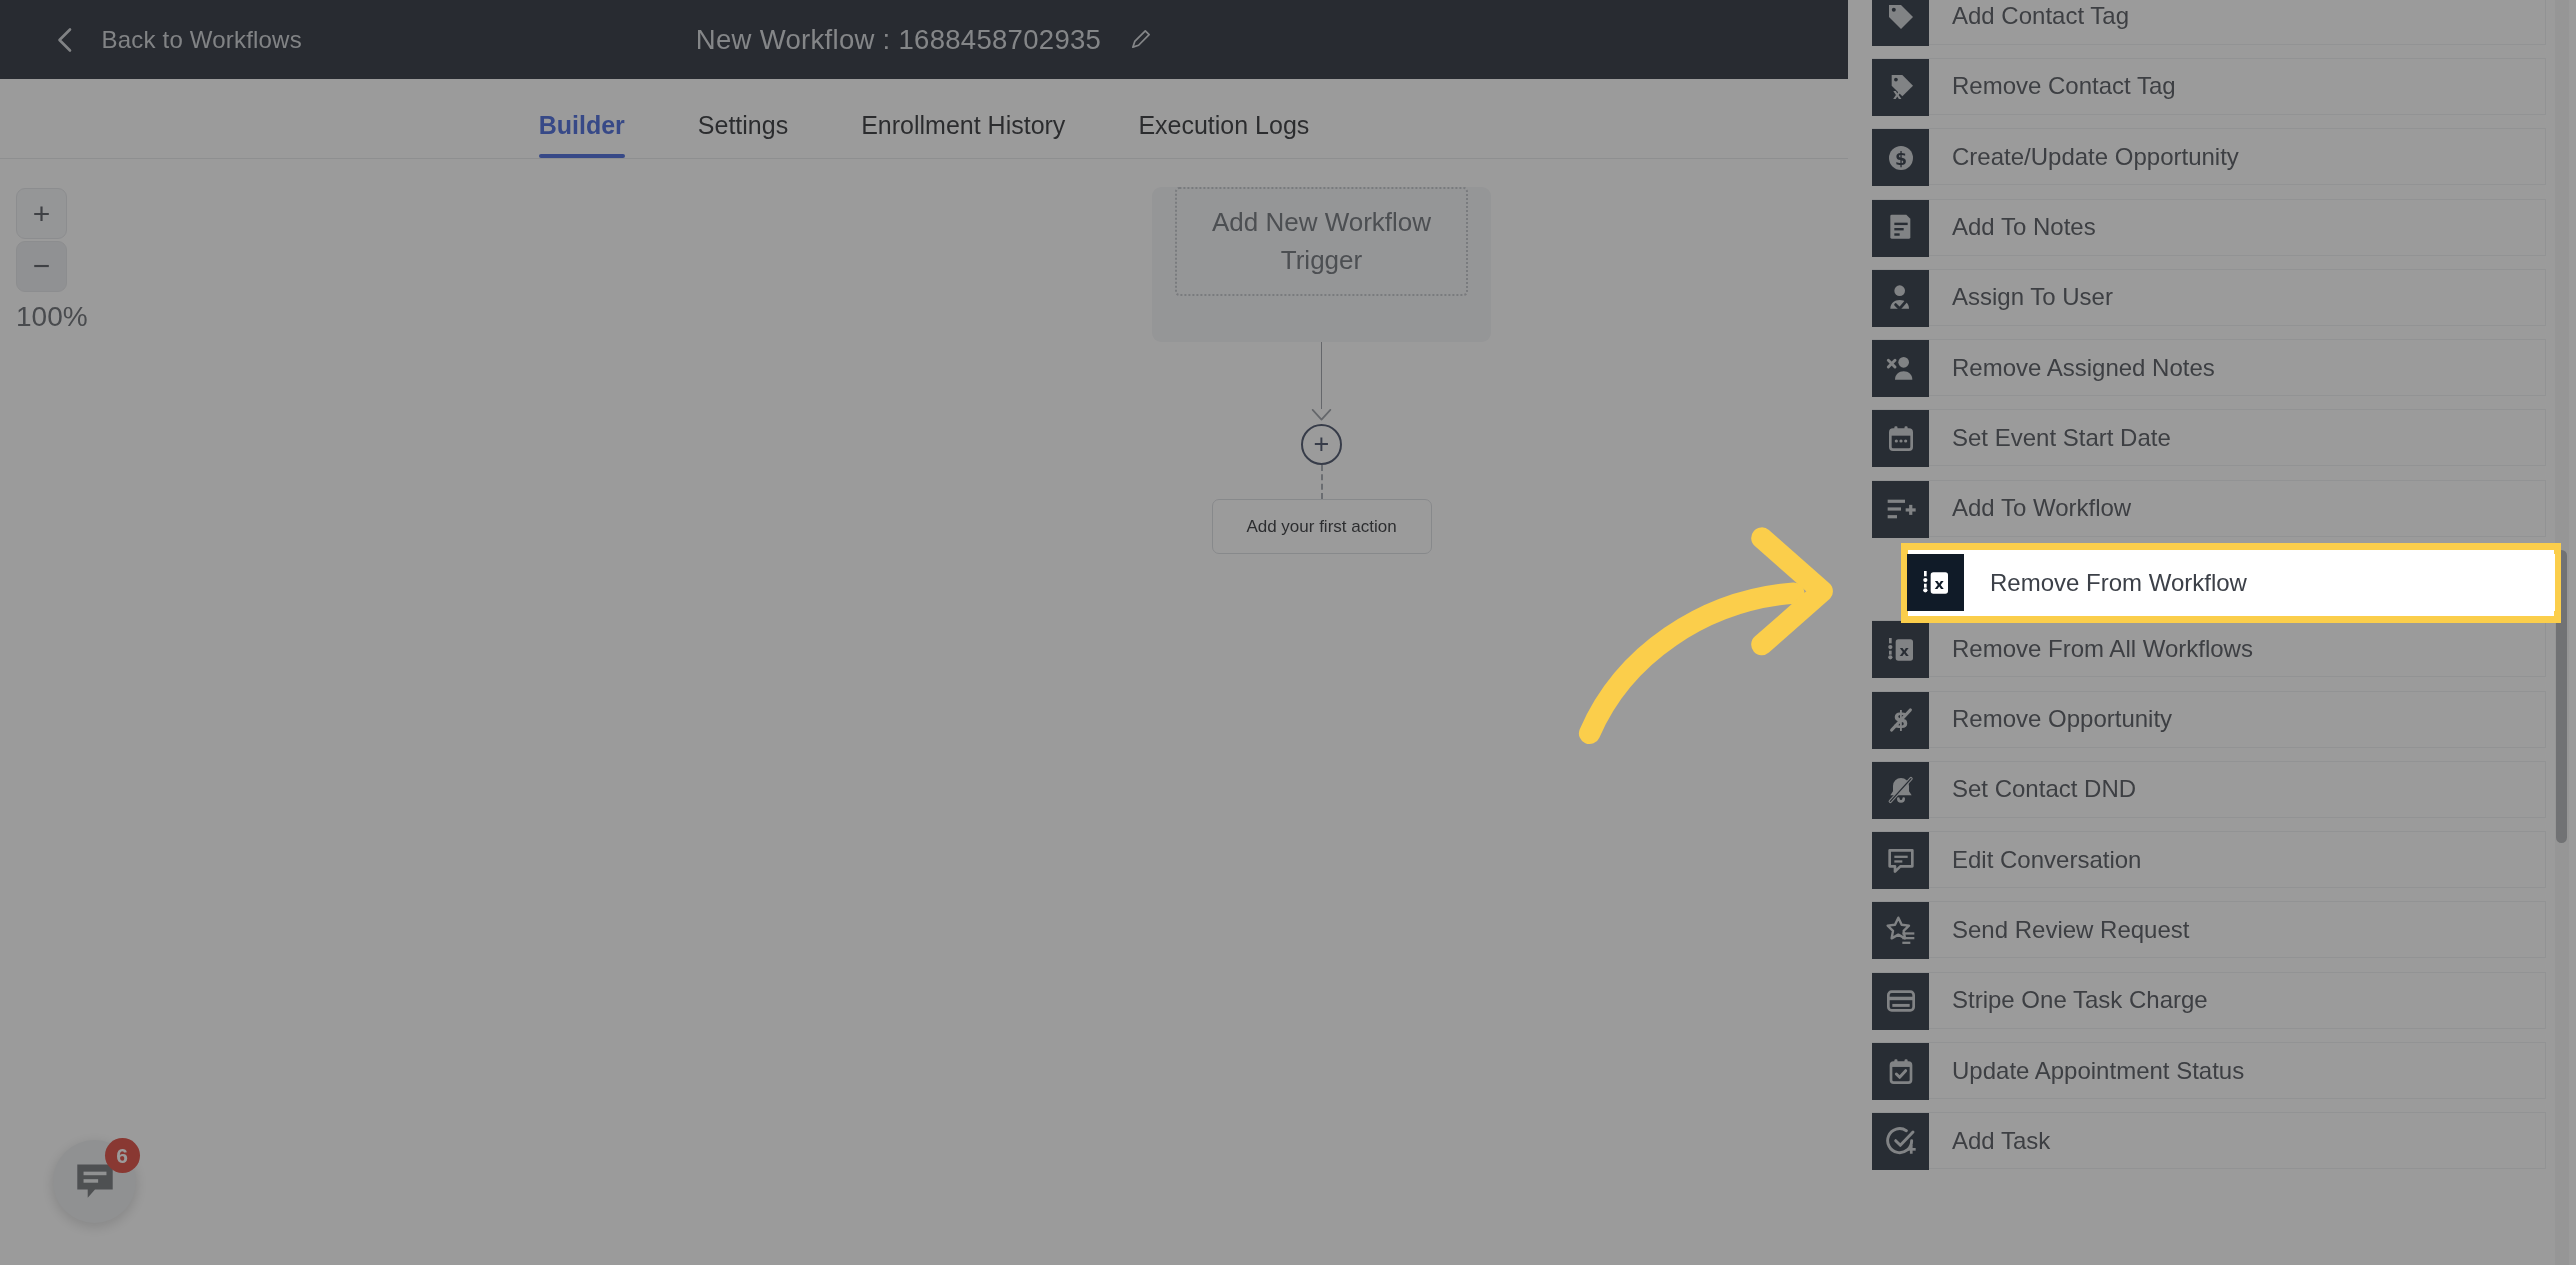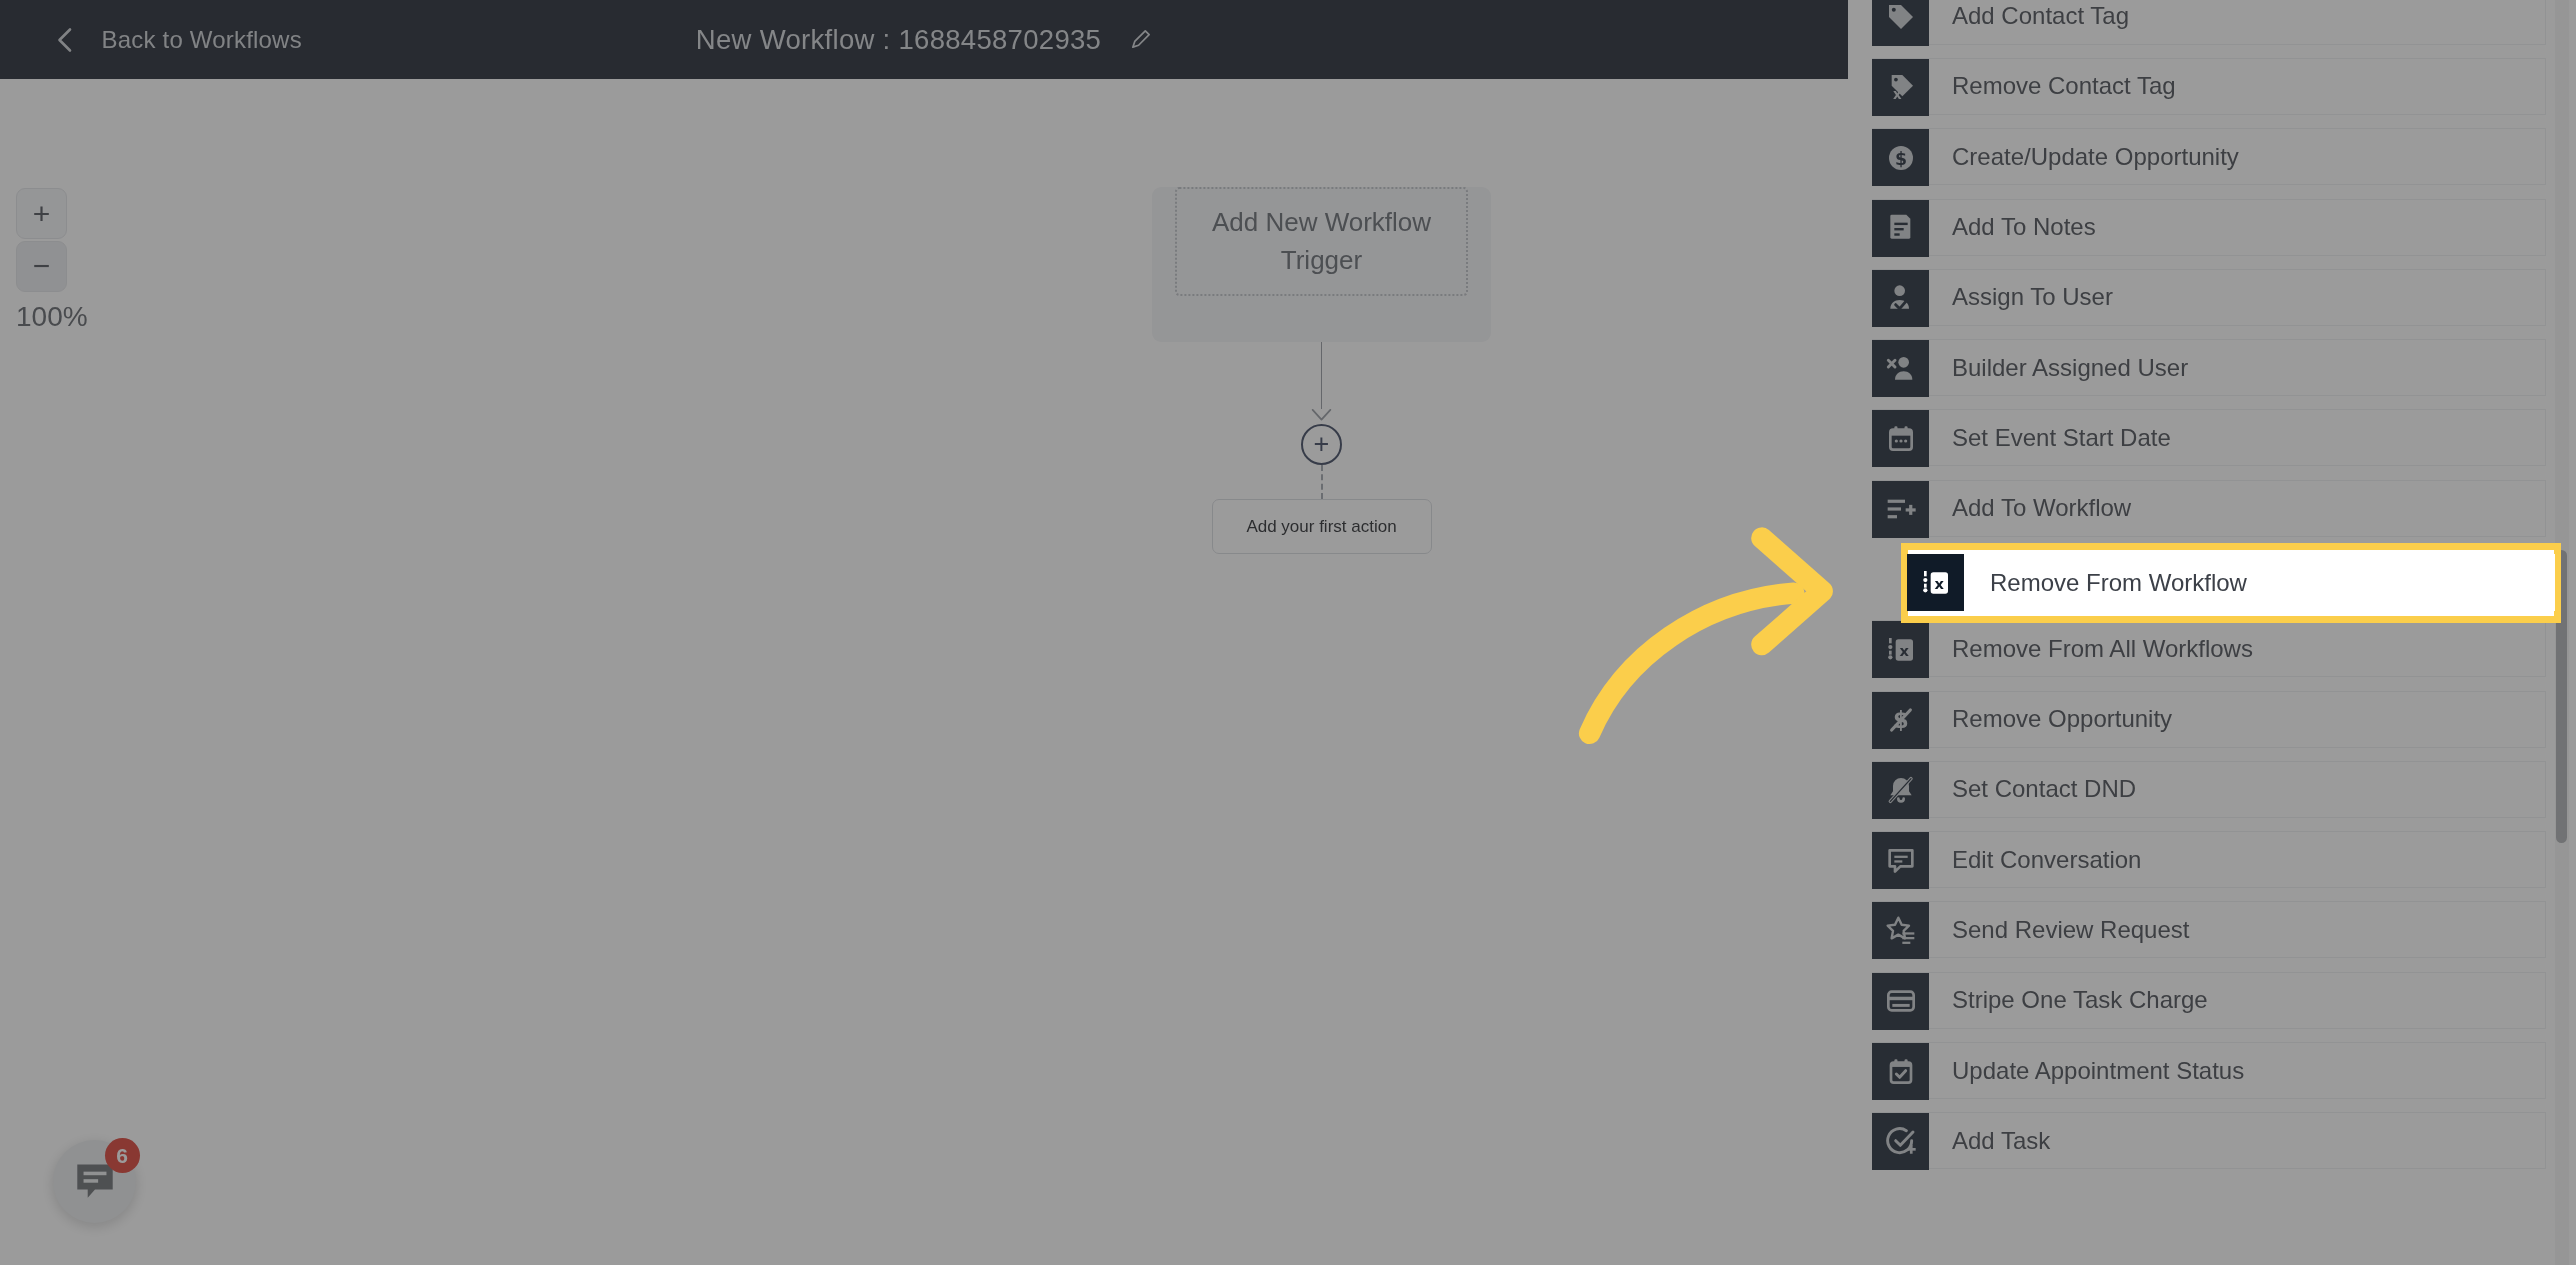--- a/index.html
+++ b/index.html
@@ -184,20 +184,26 @@
 
     <div class="wf-title-wrap">
       <span class="wf-title">New Workflow : 1688458702935</span>
       <span class="pencil">
         <svg width="23" height="23" viewBox="0 0 24 24">
           <path d="M4 20 L6 14 L17 3 L21 7 L10 18 Z" fill="none" stroke="#d0d3d8" stroke-width="1.8" stroke-linejoin="round"></path>
         </svg>
       </span>
     </div>
 
+    <div class="tabsbar">
+      <div class="tab active">Builder</div>
+      <div class="tab">Settings</div>
+      <div class="tab">Enrollment History</div>
+      <div class="tab">Execution Logs</div>
+    </div>
 
     <div class="canvas">
 
       <div class="zoom-ctrls">
         <div class="zbtn">+</div>
         <div class="zbtn minus">−</div>
         <div class="zlabel">100%</div>
       </div>
 
       <div class="flow">
@@ -289,21 +295,21 @@
       </div>
 
       <div class="row">
         <span class="ico">
           <svg width="32" height="32" viewBox="0 0 24 24">
               <circle cx="14" cy="7" r="4" fill="#c9ccd1"></circle>
               <path d="M7.5 20c0-4 3-6.3 6.5-6.3S20.5 16 20.5 20z" fill="#c9ccd1"></path>
               <path d="M2.5 5.5l5 5M7.5 5.5l-5 5" stroke="#c9ccd1" stroke-width="2.2" stroke-linecap="round"></path>
             </svg>
         </span>
-        <span class="lbl">Builder Assigned User</span>
+        <span class="lbl">Remove Assigned Notes</span>
       </div>
 
       <div class="row">
         <span class="ico">
           <svg width="32" height="32" viewBox="0 0 24 24">
               <rect x="4" y="5" width="16" height="15" rx="2" fill="none" stroke="#c9ccd1" stroke-width="2"></rect>
               <rect x="4" y="5" width="16" height="4.5" fill="#c9ccd1"></rect>
               <rect x="7" y="2.5" width="2.4" height="4" rx="1" fill="#c9ccd1"></rect>
               <rect x="14.6" y="2.5" width="2.4" height="4" rx="1" fill="#c9ccd1"></rect>
               <circle cx="8.5" cy="13.5" r="1.2" fill="#c9ccd1"></circle>

